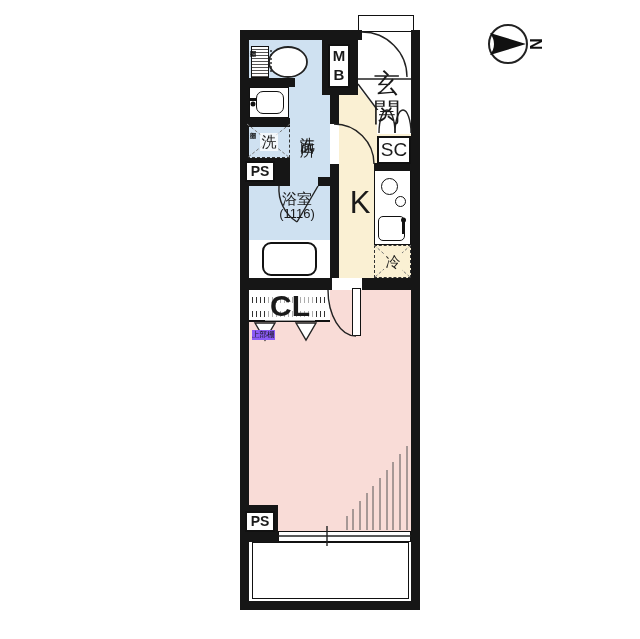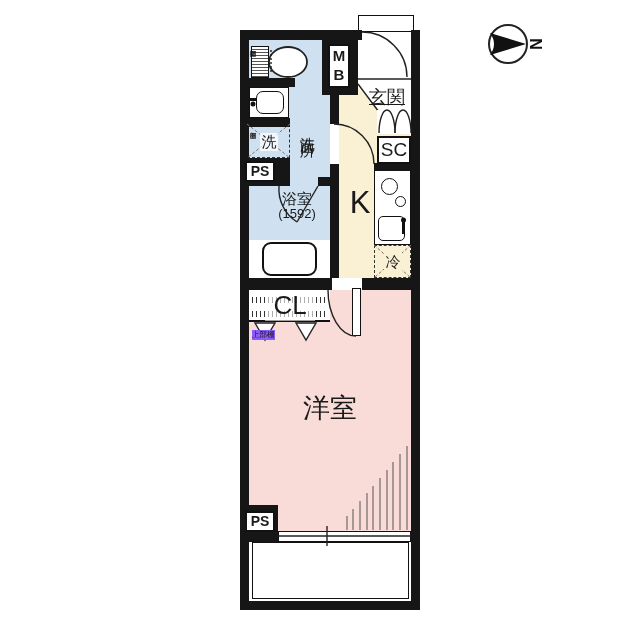--- a/index.html
+++ b/index.html
@@ -118,29 +118,28 @@
     </g>
     <g>
       <circle cx="508" cy="44" r="19" fill="#fff" stroke="#222" stroke-width="2"></circle>
       <path d="M490,33 L526,44 L490,55 Q498,44 490,33 Z" fill="#111"></path>
       <text x="534" y="44" transform="rotate(90 534 44)" font-size="16" font-weight="bold" text-anchor="middle" dominant-baseline="middle" fill="#111">N</text>
     </g>
   </svg>
 
   <div class="abs tag lbl pre" style="left:328px;top:44px;width:22px;height:44px;font-size:15px;line-height:1.25;">M
 B</div>
-  <div class="abs lbl" style="left:362px;top:86px;width:50px;height:24px;font-size:18px;font-weight:500;text-decoration:underline;">玄関</div>
+  <div class="abs lbl" style="left:362px;top:86px;width:50px;height:24px;font-size:26px;font-weight:500;">玄関</div>
   <div class="abs tag lbl" style="left:377px;top:136px;width:34px;height:28px;font-size:19px;font-weight:500;">SC</div>
   <div class="abs vert lbl" style="left:298px;top:82px;height:95px;width:18px;font-size:15px;letter-spacing:3px;">洗面所</div>
   <div class="abs vert" style="left:248px;top:45px;height:32px;font-size:6.5px;color:#111;">上部棚</div>
   <div class="abs vert" style="left:248px;top:127px;height:30px;font-size:6.5px;color:#111;">上部棚</div>
   <div class="abs lbl" style="left:260px;top:133px;width:18px;height:18px;font-size:15px;background:rgba(255,255,255,.75);">洗</div>
   <div class="abs tag lbl" style="left:245px;top:161px;width:30px;height:21px;font-size:14px;">PS</div>
   <div class="abs lbl" style="left:262px;top:191px;width:70px;height:17px;font-size:15px;">浴室</div>
-  <div class="abs lbl" style="left:262px;top:207px;width:70px;height:15px;font-size:13px;">(1592)</div>
+  <div class="abs lbl" style="left:262px;top:207px;width:70px;height:15px;font-size:13px;">(1116)</div>
   <div class="abs lbl" style="left:340px;top:186px;width:40px;height:34px;font-size:31px;font-weight:500;">K</div>
   <div class="abs lbl" style="left:384px;top:253px;width:18px;height:18px;font-size:15px;background:var(--hall);">冷</div>
   <div class="abs" style="left:252px;top:290px;font-size:7.5px;color:#111;background:#8b5cf6;margin-top:40px;">上部棚</div>
-  <div class="abs lbl" style="left:265px;top:290px;width:50px;height:31px;font-size:26px;font-weight:normal;background:rgba(255,255,255,.6);">CL</div>
-  <div class="abs lbl" style="left:249px;top:393px;width:162px;height:31px;font-size:27px;font-weight:500;">洋室</div>
+  <div class="abs lbl" style="left:265px;top:290px;width:50px;height:31px;font-size:30px;font-weight:bold;background:rgba(255,255,255,.6);">CL</div>
   <div class="abs tag lbl" style="left:245px;top:511px;width:30px;height:21px;font-size:14px;">PS</div>
 
 </div>
 
 </body></html>

